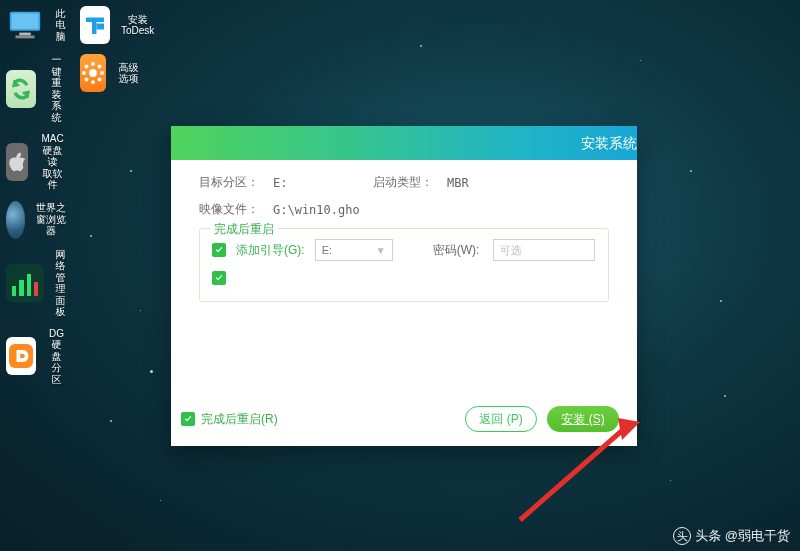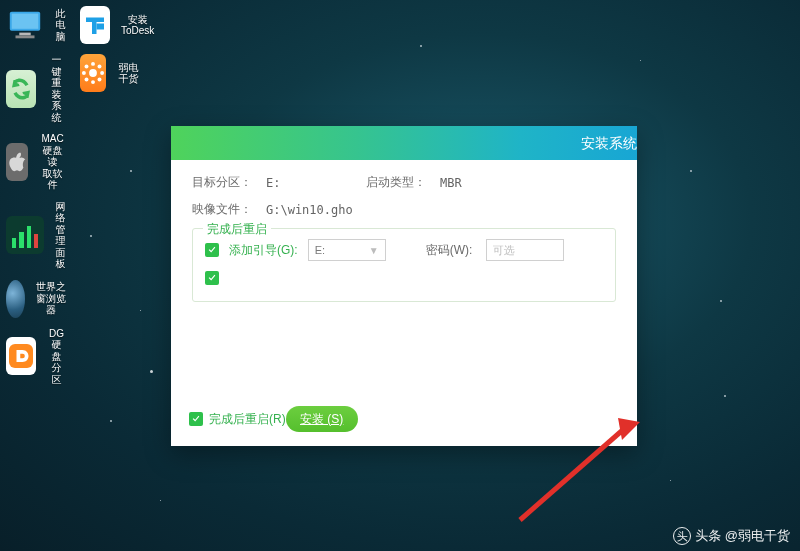--- a/index.html
+++ b/index.html
@@ -39,36 +39,36 @@
     .ico-sun { background: linear-gradient(#ffa43a,#ff7c1a); }
 
     .dialog {
       position: absolute; left: 171px; top: 126px; width: 466px; height: 320px;
       background: #fff; box-shadow: 0 8px 24px rgba(0,0,0,.35);
     }
     .dialog-header {
       height: 34px; line-height: 34px; text-align: right; color: #fff; font-size: 14px;
       background: linear-gradient(90deg, #4fd35b 0%, #36c48f 40%, #1fb4c7 75%, #18a6d4 100%);
     }
-    .dialog-body { padding: 14px 21px 0; color: #5f5f5f; font-size: 12px; }
+    .dialog-body { padding: 14px 28px 0; color: #5f5f5f; font-size: 12px; }
     .row { display: flex; align-items: center; margin-bottom: 10px; gap: 10px; }
     .lbl { min-width: 64px; color:#6a6a6a; }
     .val { font-family: SimSun, monospace; color:#646464; }
 
     .advsec { border: 1px solid #d9e8d5; border-radius: 3px; padding: 10px 12px 6px; margin-top: 6px; position: relative; }
     .advsec-title { position: absolute; top: -8px; left: 10px; background:#fff; padding: 0 4px; color:#35b14f; font-size: 12px; }
     .chk { width: 14px; height: 14px; background:#2ec04b; border-radius:2px; display:inline-flex; align-items:center; justify-content:center; flex-shrink:0; }
     .chk svg { width:10px; height:10px; }
     .chklbl { color:#35b14f; font-size:12px; }
     .sel { width: 78px; height: 22px; border:1px solid #d0d0d0; display:flex; align-items:center; padding:0 6px; justify-content:space-between; color:#7a7a7a; font-size:11px; background:#fff; }
     .sel .caret { color:#bcbcbc; font-size:10px; }
-    .inp { width: 78px; height: 22px; border:1px solid #d0d0d0; padding: 0 6px; font-size:11px; }
+    .inp { width: 102px; height: 22px; border:1px solid #d0d0d0; padding: 0 6px; font-size:11px; }
     .inp::placeholder { color:#bdbdbd; }
 
-    .footer { position: absolute; bottom: 14px; left: 18px; right: 18px; display:flex; align-items:center; }
+    .footer { position: absolute; bottom: 14px; left: 10px; right: 18px; display:flex; align-items:center; justify-content:space-between; }
     .footer-left { display:flex; align-items:center; gap:6px; }
     .btns { display:flex; gap:10px; }
     .btn { width: 72px; height: 26px; border-radius: 13px; font-size: 12px; display:flex; align-items:center; justify-content:center; cursor:pointer; }
     .btn-back { border:1px solid #40c463; color:#40c463; background:#fff; }
     .btn-install { background: linear-gradient(#6cce3f,#55bf2d); color:#fff;text-decoration:underline; }
 
     .arrow { position:absolute; pointer-events:none; }
     .watermark { position:absolute; bottom:6px; right:10px; color:#fff; font-size:13px; display:flex; align-items:center; gap:4px; opacity:.92; }
     .watermark .head { width:18px; height:18px; border-radius:50%; border:1.5px solid #fff; display:flex; align-items:center; justify-content:center; font-size:11px; }
   </style>
@@ -113,32 +113,32 @@
     <div class="icon-item">
       <div class="icon-box ico-mac">
         <svg width="22" height="22" viewBox="0 0 24 24">
             <path fill="#d8d8d8" d="M16 2c1 2 0 4-1 5-1 1-3 2-4 1 0-2 1-4 2-5s2-1 3-1zm3 16c-1 2-2 4-4 4-1 0-2-1-3-1s-2 1-3 1c-2 0-3-2-4-4-2-3-2-8 1-10 1-1 3-1 4-1s2 1 3 1 2-1 4-1c1 0 3 1 4 2-3 2-3 7-2 9z"></path>
           </svg>
       </div>
       <span class="icon-label" style="white-space:pre-line">MAC硬盘读
 取软件</span>
     </div>
     <div class="icon-item">
+      <div class="ico-globe"></div>
+      <span class="icon-label" style="white-space:pre-line">世界之窗浏览
+器</span>
+    </div>
+    <div class="icon-item">
       <div class="icon-box ico-net">
         <span style="height:10px"></span>
           <span style="height:16px"></span>
           <span style="height:22px"></span>
           <span style="height:14px;background:#e0453f"></span>
       </div>
       <span class="icon-label">网络管理面板</span>
-    </div>
-    <div class="icon-item">
-      <div class="ico-globe"></div>
-      <span class="icon-label" style="white-space:pre-line">世界之窗浏览
-器</span>
     </div>
     <div class="icon-item">
       <div class="icon-box ico-dg">
         <svg width="30" height="30" viewBox="0 0 40 40">
             <rect x="4" y="4" width="32" height="32" rx="8" fill="#ff8a1f"></rect>
             <path fill="#fff" d="M14 12h8c5 0 8 4 8 8s-3 8-8 8h-8v-5h8c2 0 3-1 3-3s-1-3-3-3h-3v6h-5V12z"></path>
           </svg>
       </div>
       <span class="icon-label">DG硬盘分区</span>
     </div>
@@ -162,21 +162,21 @@
               <circle cx="20" cy="34" r="3"></circle>
               <circle cx="6" cy="20" r="3"></circle>
               <circle cx="34" cy="20" r="3"></circle>
               <circle cx="10" cy="10" r="3"></circle>
               <circle cx="30" cy="10" r="3"></circle>
               <circle cx="10" cy="30" r="3"></circle>
               <circle cx="30" cy="30" r="3"></circle>
             </g>
           </svg>
       </div>
-      <span class="icon-label">弱电干货</span>
+      <span class="icon-label">高级选项</span>
     </div>
   </div>
 </div>
 
 <div class="dialog">
   <div class="dialog-header">安装系统</div>
   <div class="dialog-body">
     <div class="row">
       <span class="lbl">目标分区：</span>
       <span class="val" style="width:90px">E:</span>
@@ -216,20 +216,21 @@
   <div class="footer">
     <div class="footer-left">
       <span class="chk">
           <svg viewBox="0 0 12 12">
             <path fill="#fff" d="M2 6l3 3 5-6-1-1-4 5-2-2z"></path>
           </svg>
         </span>
       <span class="chklbl">完成后重启(R)</span>
     </div>
     <div class="btns">
+      <div class="btn btn-back">返回 (P)</div>
       <div class="btn btn-install">安装 (S)</div>
     </div>
   </div>
 </div>
 
 <svg class="arrow" style="left:500px; top:410px;" width="170" height="120" viewBox="0 0 170 120">
   <line x1="20" y1="110" x2="125" y2="18" stroke="#e1302a" stroke-width="5"></line>
   <polygon points="118,8 140,12 122,30" fill="#e1302a"></polygon>
 </svg>
 

